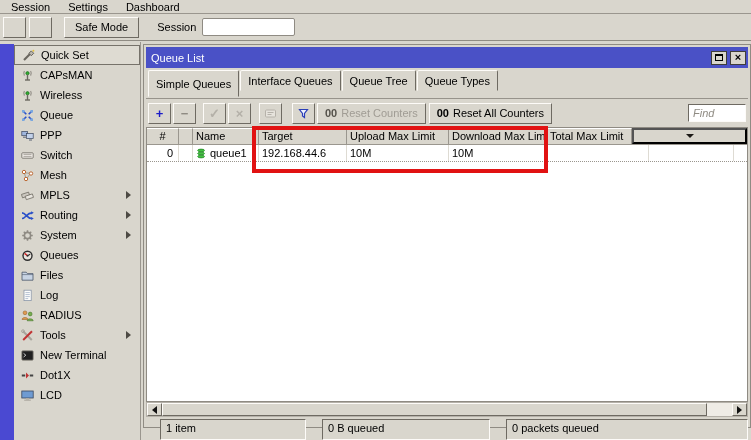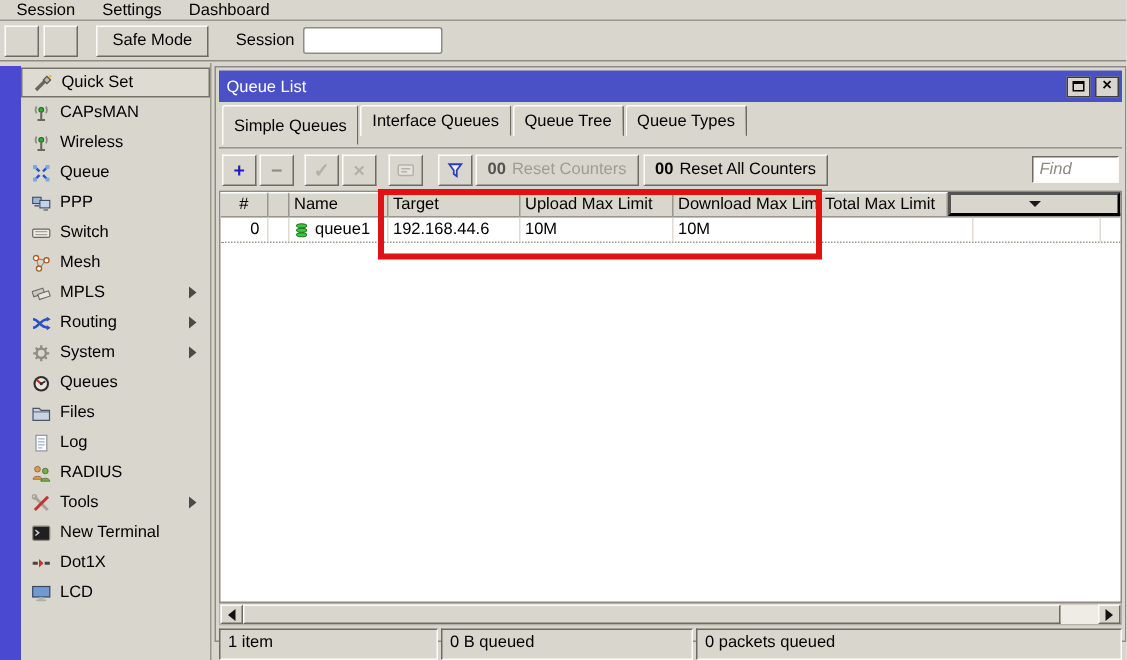--- a/index.html
+++ b/index.html
@@ -103,21 +103,21 @@
   .tri-l { width:0; height:0; border-right:5px solid #111;
            border-top:4px solid transparent; border-bottom:4px solid transparent; }
   .tri-r { width:0; height:0; border-left:5px solid #111;
            border-top:4px solid transparent; border-bottom:4px solid transparent; }
   .sthumb { width:545px; flex:0 0 545px; height:100%; }
   .strack { flex:1 1 auto; }
   
   .statusbar { position:absolute; left:2px; right:2px; top:374px; height:19px;
                display:flex; gap:2px; }
   .scell { padding:2px 0 17px 5px; overflow:hidden; white-space:nowrap;
-           background:#d9d6cd; }
+           background:#d9d6cd;margin-left:14px; }
   
   .annotation { position:absolute; left:252px; top:126px; width:296px; height:47px;
                 border:4px solid #e11212; z-index:6; pointer-events:none; }
 </style>
 </head>
 <body>
 
 <div class="screen">
 
   <div class="menubar" id="menubar">

